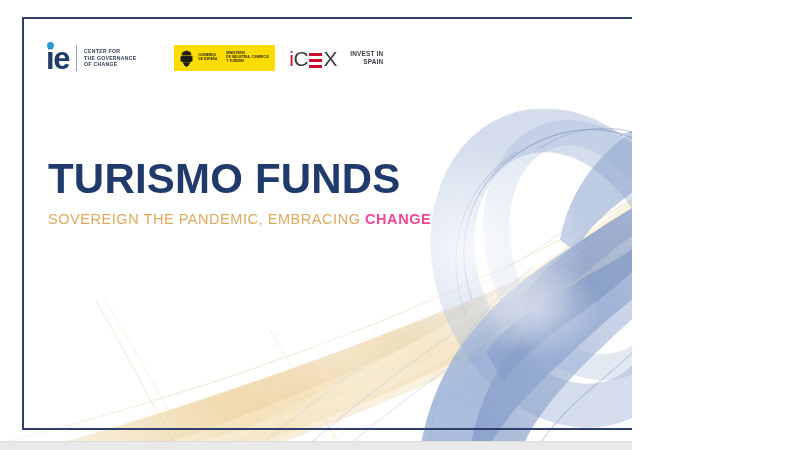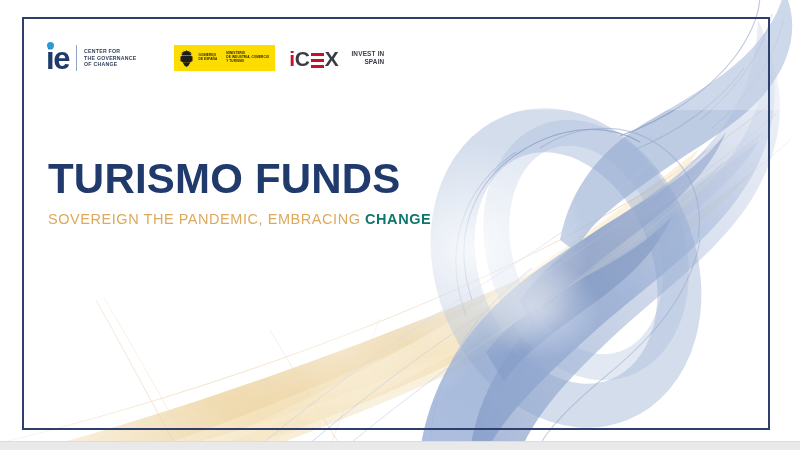--- a/index.html
+++ b/index.html
@@ -10,21 +10,21 @@
   body {
     width: 800px;
     height: 450px;
     overflow: hidden;
     font-family: "Liberation Sans", sans-serif;
     -webkit-font-smoothing: antialiased;
   }
 
   .cover {
     position: relative;
-    width: 800px;
+    width: 632px;
     height: 450px;
     background: #ffffff;
     overflow: hidden;
   }
 
   
   .page-bottom-strip {
     position: absolute;
     left: 0;
     bottom: 0;
@@ -147,21 +147,21 @@
   .gob-block.second { margin-left: 9px; }
 
   
   .icex-logo {
     margin-left: 14px;
     display: flex;
     align-items: center;
   }
   .icex-word {
     font-size: 21px;
-    font-weight: bold;
+    font-weight: normal;
     letter-spacing: -0.3px;
     line-height: 21px;
     white-space: nowrap;
   }
   .icex-word .c-i { color: #c8102e; }
   .icex-word .c-d { color: #3b3b46; }
   .icex-e {
     display: inline-block;
     width: 13px;
     height: 15px;
@@ -208,21 +208,21 @@
   }
   .subtitle {
     margin-top: 12px;
     font-size: 14.5px;
     line-height: 17px;
     letter-spacing: 0.55px;
     color: #dda95c;
     white-space: nowrap;
   }
   .subtitle .accent {
-    color: #0f766e;
+    color: #ec4899;
     font-weight: bold;
   }
 </style>
 </head>
 <body>
 
 <div class="cover">
 
   <div class="artwork">
     <svg width="800" height="450" viewBox="0 0 800 450" xmlns="http://www.w3.org/2000/svg">

